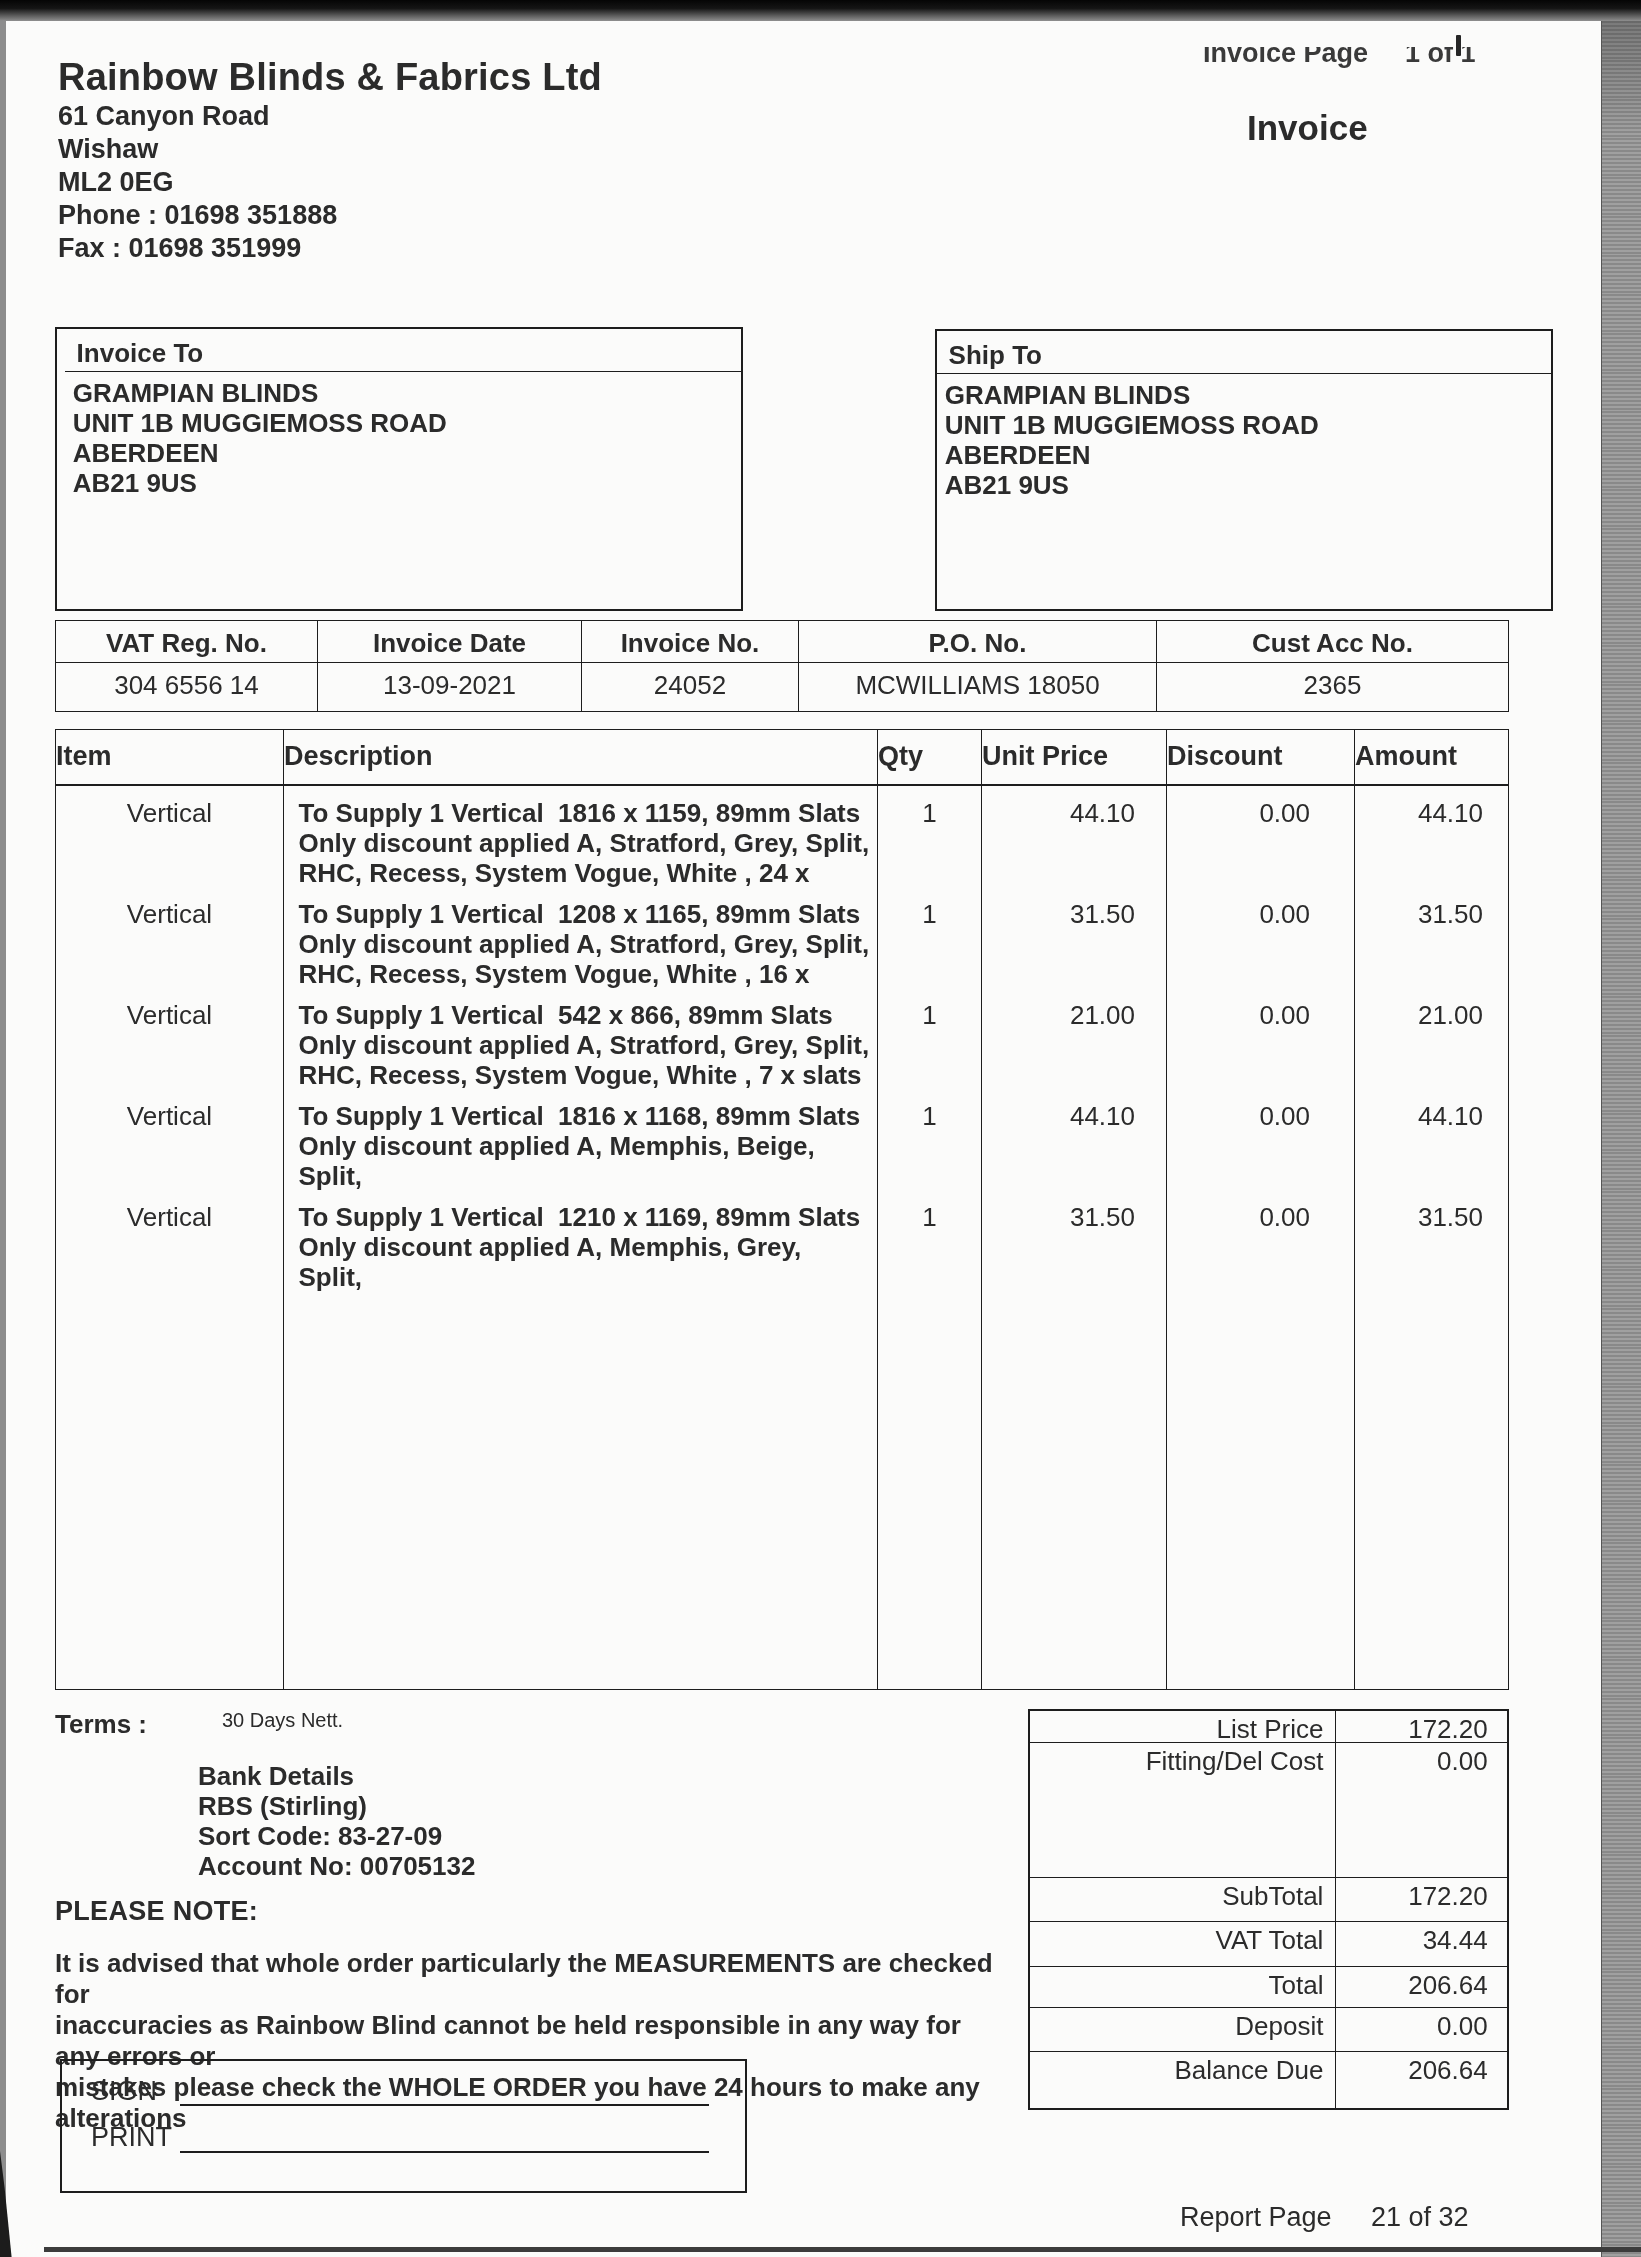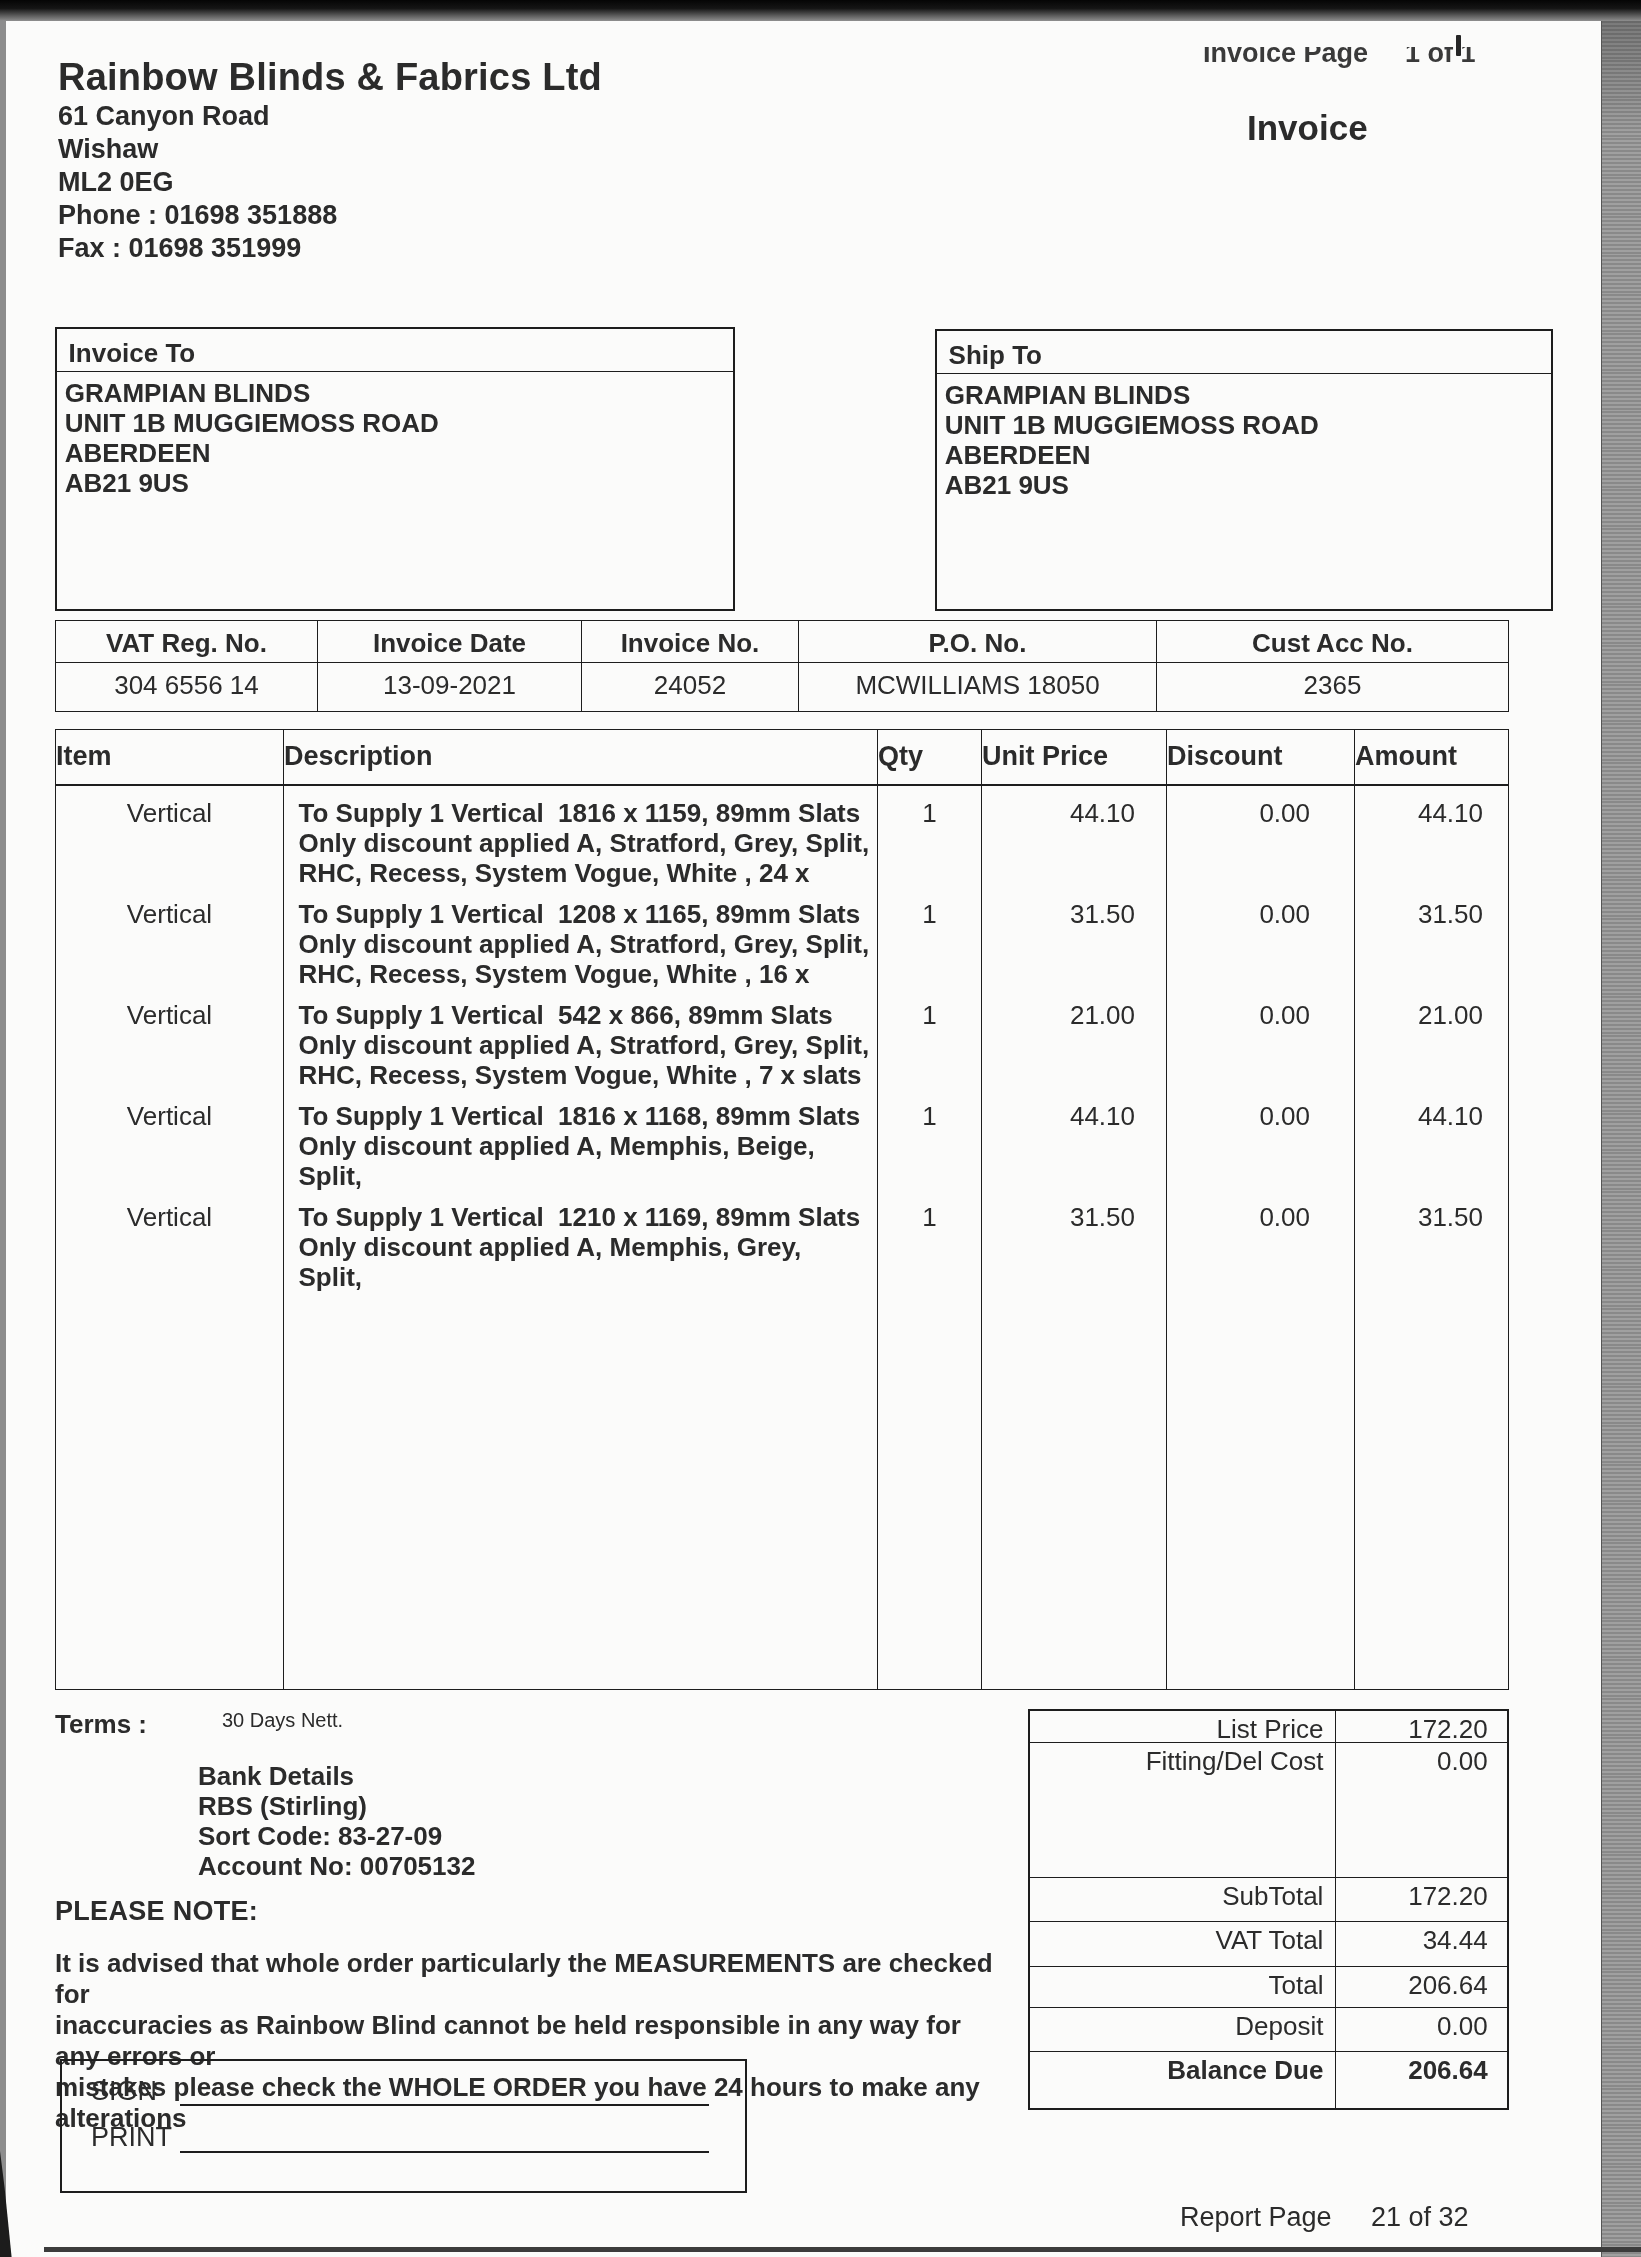--- a/index.html
+++ b/index.html
@@ -41,21 +41,21 @@
   
   .company-name{left:58px;top:56px;font-size:38px;font-weight:700;letter-spacing:0.2px;}
   .company-addr{left:58px;top:100px;font-size:27px;line-height:33px;}
   .pageinfo{left:1203px;top:47px;height:26px;overflow:hidden;}
   .pageinfo span{display:inline-block;margin-top:-8.7px;font-size:27px;font-weight:700;color:#3a3a3a;}
   .pageinfo .gap{margin-left:37px;}
   .doc-title{left:1247px;top:108px;font-size:35px;font-weight:700;}
 
   
   .addr-box{border:2.9px solid #1d1d1d;background:transparent;}
-  .inv-to{left:55px;top:327px;width:676px;height:280px;}
+  .inv-to{left:55px;top:327px;width:676px;height:280px;padding-left:8px;}
   .ship-to{left:895px;top:329px;width:614px;height:278px;margin-left:40px;}
   .addr-box .hd{height:43px;border-bottom:1.9px solid #1d1d1d;font-size:26px;font-weight:700;padding:8.7px 0 0 11.6px;box-sizing:border-box;}
   .addr-box .bd{padding:5.8px 0 0 7.7px;font-size:26px;line-height:30px;}
 
   
   .meta{left:55px;top:620px;width:1454px;height:92px;border:1.9px solid #1d1d1d;box-sizing:border-box;
         display:grid;grid-template-columns:262px 264px 217px 358px 1fr;grid-template-rows:42px 1fr;}
   .meta .c{border-right:1.9px solid #1d1d1d;text-align:center;font-size:26px;box-sizing:border-box;padding-top:6.8px;}
   .meta .c.last{border-right:none;}
   .meta .h{border-bottom:1.9px solid #1d1d1d;font-weight:700;}
@@ -75,21 +75,21 @@
   .items .disc{padding-right:44px;}
   .items .amt{padding-right:25px;}
 
   
   .totals{left:1028px;top:1709px;width:481px;height:401px;border:2.9px solid #1d1d1d;box-sizing:border-box;
           display:grid;grid-template-columns:306px 1fr;grid-template-rows:32px 135px 44px 45px 41px 44px 1fr;}
   .totals .c{box-sizing:border-box;font-size:26px;text-align:right;padding:2.9px 11.6px 0 0;border-bottom:1.9px solid #1d1d1d;}
   .totals .lbl{border-right:1.9px solid #1d1d1d;}
   .totals .val{padding-right:19.3px;}
   .totals .lastrow{border-bottom:none;}
-  .totals .bold{font-weight:700;}
+  .totals .bold{font-weight:400;}
 
   
   .terms-lbl{left:55px;top:1709px;font-size:26px;font-weight:700;}
   .terms-val{left:198px;top:1709px;font-size:20px;font-weight:400;margin-left:24px;}
   .bank{left:198px;top:1761px;font-size:26px;font-weight:700;line-height:30px;}
   .note-hd{left:55px;top:1896px;font-size:27px;font-weight:700;letter-spacing:0.3px;}
   .note-tx{left:55px;top:1948px;width:946px;font-size:26px;line-height:31px;}
 
   
   .signbox{left:60px;top:2059px;width:687px;height:134px;border:2.9px solid #1d1d1d;box-sizing:border-box;padding-left:19px;}

